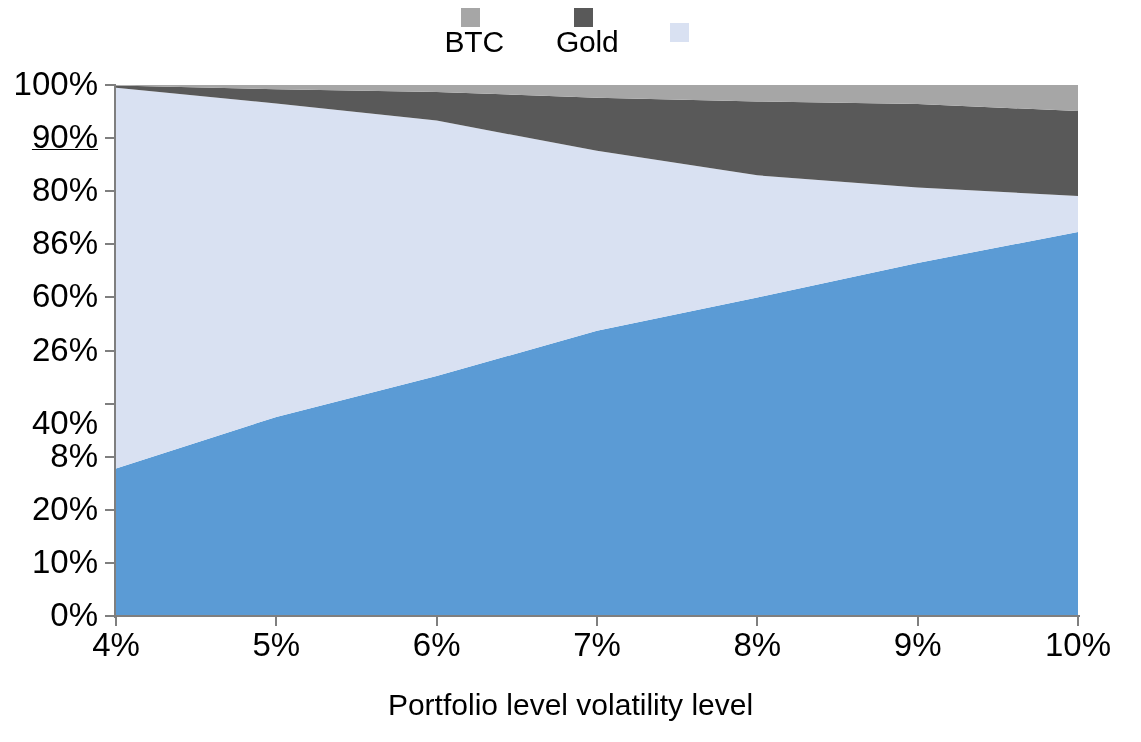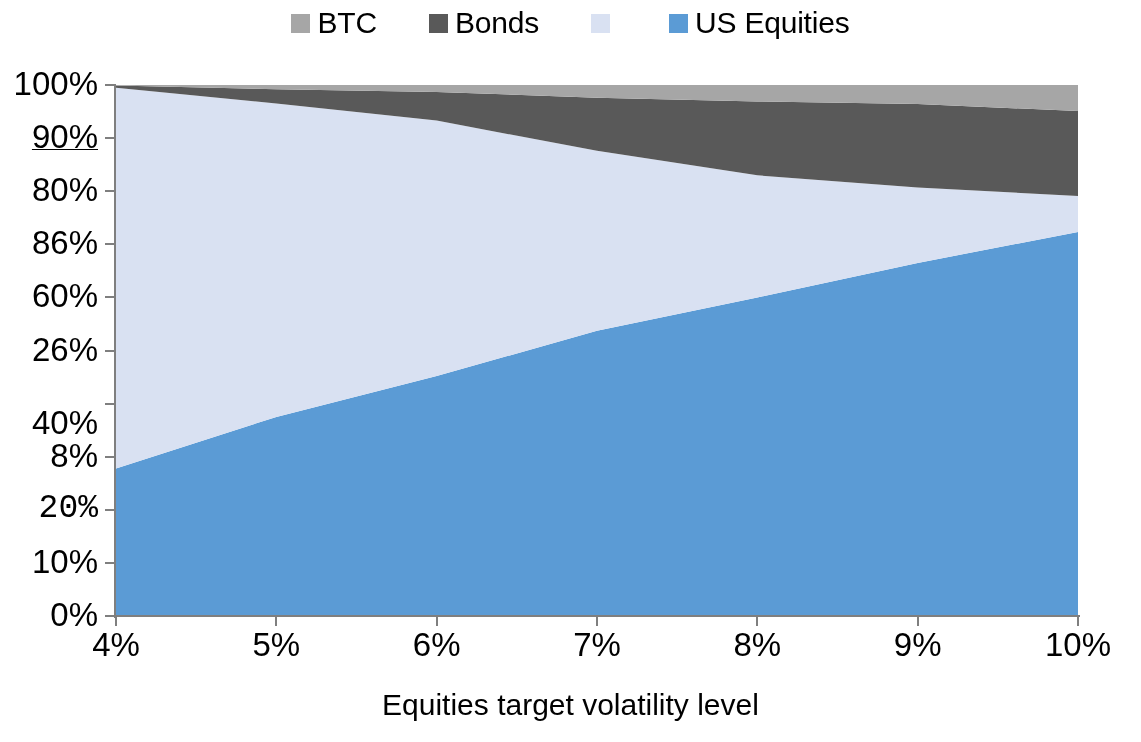--- a/index.html
+++ b/index.html
@@ -11,21 +11,21 @@
     overflow:hidden;
   }
   #chart-root{position:relative;width:1141px;height:742px;}
 
   
   .legend{
     position:absolute;left:0;top:8px;width:1141px;
     display:flex;justify-content:center;align-items:center;
     gap:0;
   }
-  .legend-item{display:flex;align-items:center;margin:0 26px;}
+  .legend-item{display:flex;align-items:center;margin:0 26px;flex-direction:column;}
   .legend-swatch{
     width:19px;height:19px;margin-right:7px;flex:0 0 auto;
   }
   .legend-label{
     font-size:30px;line-height:30px;white-space:nowrap;
     letter-spacing:-0.2px;
   }
 
   
   .plot-area{
@@ -59,28 +59,24 @@
 
 <div id="chart-root">
 
   <div class="legend">
     <div class="legend-item">
       <span class="legend-swatch" id="sw0" style="background: rgb(166, 166, 166);"></span>
       <span class="legend-label">BTC</span>
     </div>
     <div class="legend-item">
       <span class="legend-swatch" id="sw1" style="background: rgb(89, 89, 89);"></span>
-      <span class="legend-label">Bonds</span>
+      <span class="legend-label">Gold</span>
     </div>
     <div class="legend-item">
       <span class="legend-swatch" id="sw2" style="background: rgb(217, 225, 242);"></span>
-    </div>
-    <div class="legend-item">
-      <span class="legend-swatch" id="sw3" style="background: rgb(91, 155, 213);"></span>
-      <span class="legend-label">US Equities</span>
     </div>
   </div>
 
   <div class="plot-area">
     <svg class="plot-svg" id="plot-svg" viewBox="0 0 962 531" preserveAspectRatio="none">
         <path d="M0.00 383.38 L160.33 331.88 L320.67 290.99 L481.00 245.85 L641.33 212.40 L801.67 177.88 L962.00 147.09 L962.00 531.00 L801.67 531.00 L641.33 531.00 L481.00 531.00 L320.67 531.00 L160.33 531.00 L0.00 531.00 Z" fill="#5B9BD5"></path>
         <path d="M0.00 2.65 L160.33 18.59 L320.67 35.58 L481.00 65.84 L641.33 90.27 L801.67 102.48 L962.00 110.98 L962.00 147.09 L801.67 177.88 L641.33 212.40 L481.00 245.85 L320.67 290.99 L160.33 331.88 L0.00 383.38 Z" fill="#D9E1F2"></path>
         <path d="M0.00 0.53 L160.33 4.25 L320.67 6.90 L481.00 12.74 L641.33 16.46 L801.67 19.12 L962.00 26.02 L962.00 110.98 L801.67 102.48 L641.33 90.27 L481.00 65.84 L320.67 35.58 L160.33 18.59 L0.00 2.65 Z" fill="#595959"></path>
         <path d="M0.00 0.00 L160.33 0.00 L320.67 -0.00 L481.00 0.00 L641.33 0.00 L801.67 0.00 L962.00 0.00 L962.00 26.02 L801.67 19.12 L641.33 16.46 L481.00 12.74 L320.67 6.90 L160.33 4.25 L0.00 0.53 Z" fill="#A6A6A6"></path>
       </svg>
@@ -104,21 +100,21 @@
     </div>
   <div id="y-labels">
       <div class="ylab-wrap" style="top: 67px;"><span>100%</span></div>
       <div class="ylab-wrap" style="top: 120.1px; text-decoration: underline;"><span>90%</span></div>
       <div class="ylab-wrap" style="top: 173.2px;"><span>80%</span></div>
       <div class="ylab-wrap" style="top: 226.3px;"><span>86%</span></div>
       <div class="ylab-wrap" style="top: 279.4px;"><span>60%</span></div>
       <div class="ylab-wrap" style="top: 332.5px;"><span>26%</span></div>
       <div class="ylab-wrap" style="top: 406px;"><span>40%</span></div>
       <div class="ylab-wrap" style="top: 438.7px;"><span>8%</span></div>
-      <div class="ylab-wrap" style="top: 491.8px; font-family: Liberation Mono, monospace;"><span>20%</span></div>
+      <div class="ylab-wrap" style="top: 491.8px;"><span>20%</span></div>
       <div class="ylab-wrap" style="top: 544.9px;"><span>10%</span></div>
       <div class="ylab-wrap" style="top: 598px;"><span>0%</span></div>
     </div>
   <div id="x-ticks">
       <div class="tick x-tick" style="left: 115px;"></div>
       <div class="tick x-tick" style="left: 275.333px;"></div>
       <div class="tick x-tick" style="left: 435.667px;"></div>
       <div class="tick x-tick" style="left: 596px;"></div>
       <div class="tick x-tick" style="left: 756.333px;"></div>
       <div class="tick x-tick" style="left: 916.667px;"></div>
@@ -127,14 +123,14 @@
   <div id="x-labels">
       <div class="xlab-wrap" style="left: 56px;"><span>4%</span></div>
       <div class="xlab-wrap" style="left: 216.333px;"><span>5%</span></div>
       <div class="xlab-wrap" style="left: 376.667px;"><span>6%</span></div>
       <div class="xlab-wrap" style="left: 537px;"><span>7%</span></div>
       <div class="xlab-wrap" style="left: 697.333px;"><span>8%</span></div>
       <div class="xlab-wrap" style="left: 857.667px;"><span>9%</span></div>
       <div class="xlab-wrap" style="left: 1018px;"><span>10%</span></div>
     </div>
 
-  <div class="axis-title">Equities target volatility level</div>
+  <div class="axis-title">Portfolio level volatility level</div>
 </div>
 
 </body></html>

